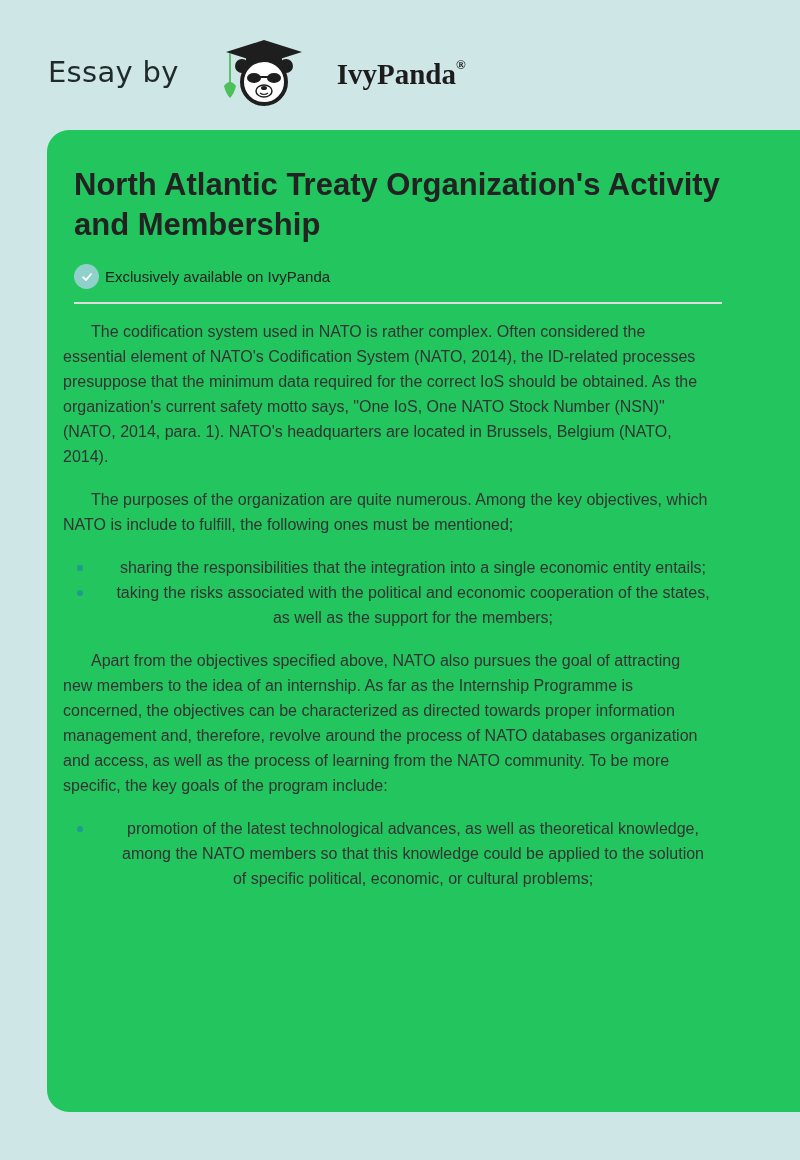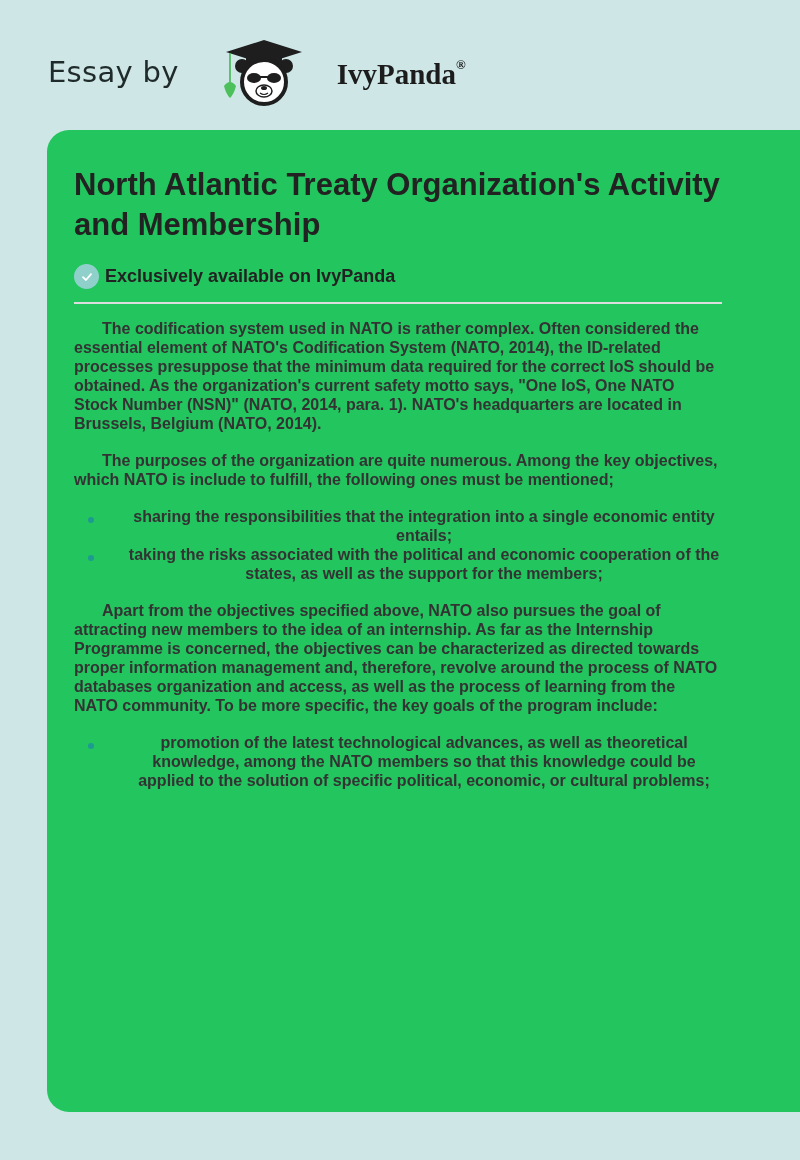--- a/index.html
+++ b/index.html
@@ -36,29 +36,29 @@
   }
   .badge {
     position: absolute; left: 27px; top: 134px;
     display: flex; align-items: center;
   }
   .badge-icon {
     width: 25px; height: 25px; border-radius: 50%;
     background: #8fd0cb; display: flex; align-items: center; justify-content: center;
   }
   .badge-text {
-    margin-left: 6px; font-size: 18px; font-weight: bold; color: #222;
+    margin-left: 6px; font-size: 15px; font-weight: normal; color: #222;
   }
   .divider {
     position: absolute; left: 27px; top: 172px; width: 648px; height: 2px;
     background: #dddddd;
   }
   .content {
-    position: absolute; left: 27px; top: 189px; width: 648px;
-    font-size: 16px; line-height: 19px; color: #333333; font-weight: bold;
+    position: absolute; left: 16px; top: 189px; width: 648px;
+    font-size: 16px; line-height: 25px; color: #333333;
   }
   .content p { margin: 0 0 18px 0; text-indent: 28px; }
   .content ul { list-style: none; margin: 0 0 18px 0; padding: 0; }
   .content li { position: relative; padding-left: 52px; text-align: center; }
   .content li .dot {
     position: absolute; left: 14px; top: 10px;
     width: 6px; height: 6px; border-radius: 50%; background: #1e9a92;
   }
 </style>
 </head>

